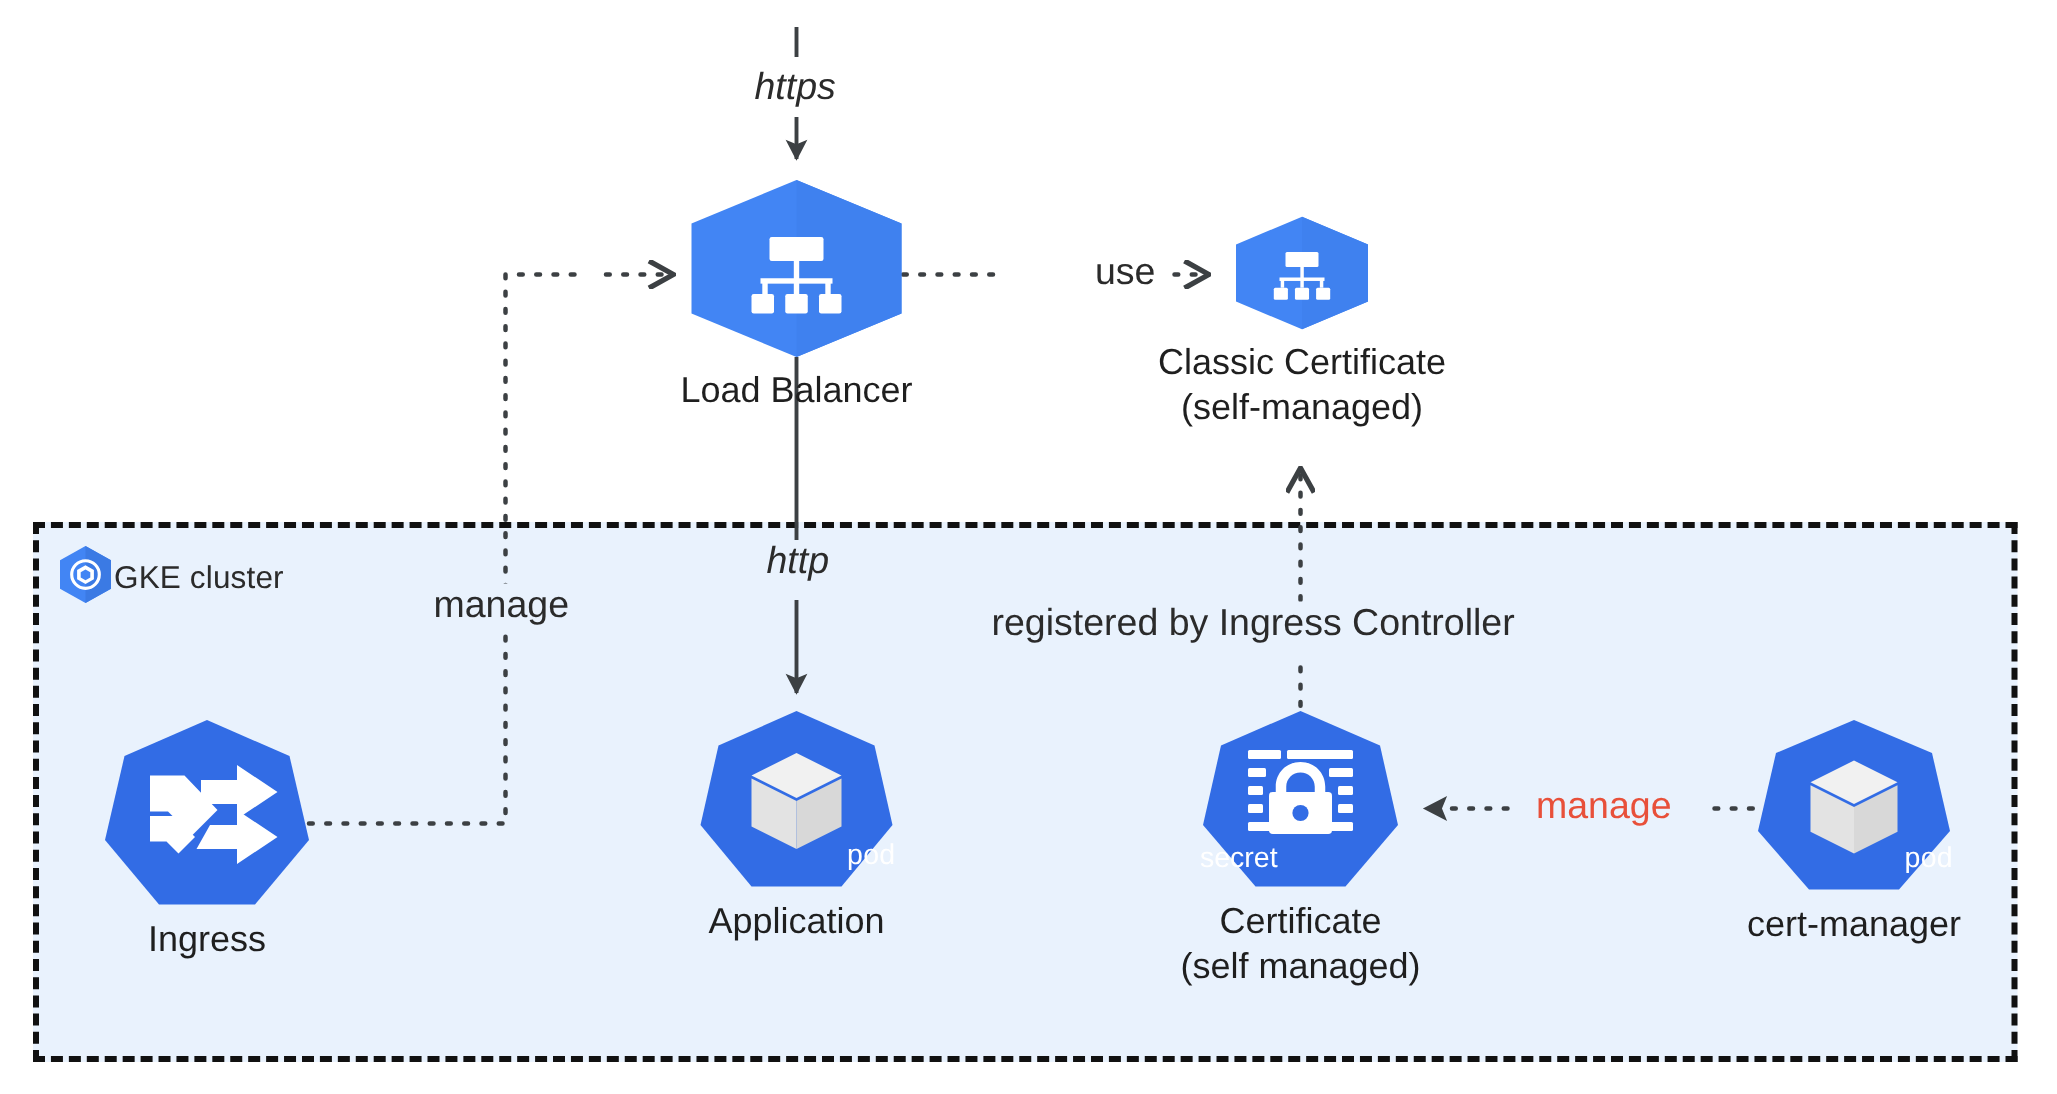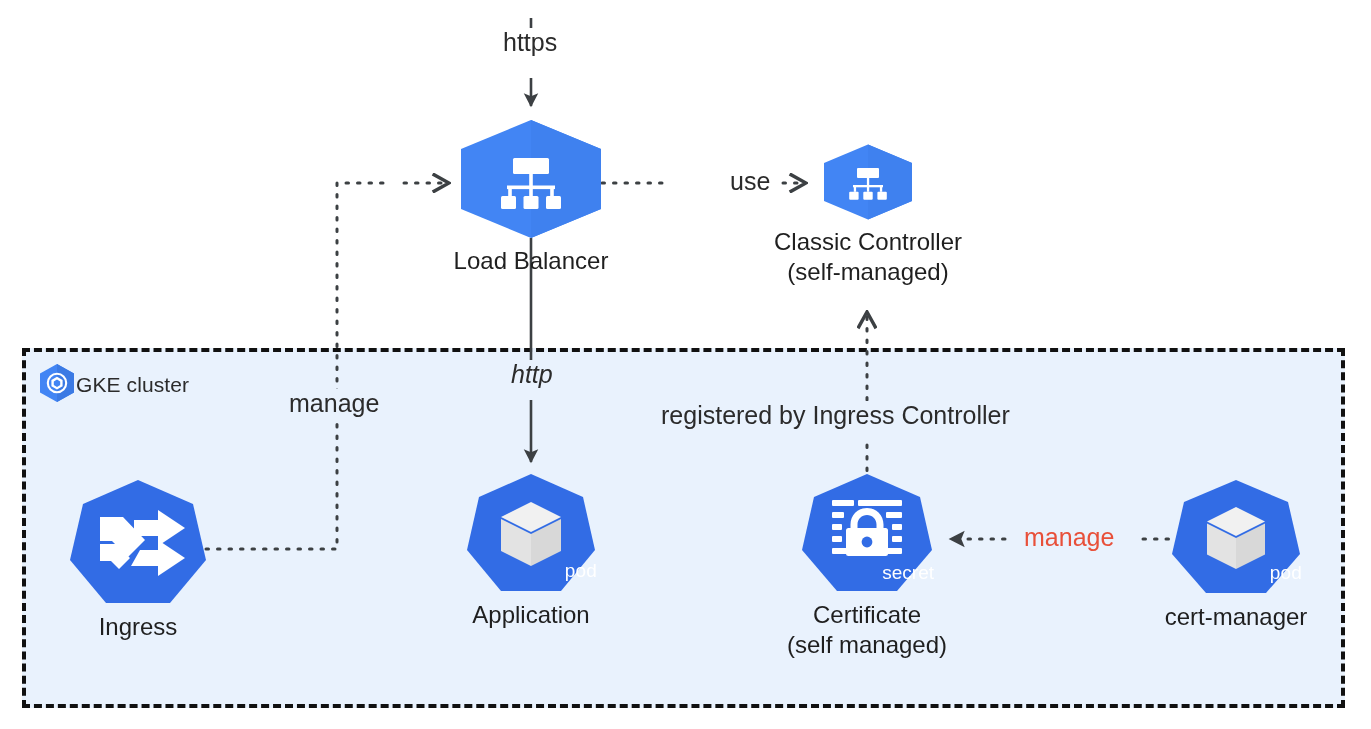--- a/index.html
+++ b/index.html
@@ -69,21 +69,21 @@
     text-align:right;
     color:#ffffff;
     font-size:19px;
     letter-spacing:.2px;
     pointer-events:none;
   }
   .secret-tag{
     position:absolute;
     left:0;right:0;
     bottom:10px;
-    text-align:right;
+    text-align:left;
     color:#ffffff;
     font-size:19px;
     pointer-events:none;
   }
 
   
   .edge-label{
     position:absolute;
     font-size:25px;
     color:#2b2b2b;
@@ -151,21 +151,21 @@
       <path d="M867,482 L867,436" stroke="#3c4043" stroke-width="3" stroke-dasharray="2.5 9" stroke-linecap="round" fill="none"></path>
       <path d="M867,400 L867,312" stroke="#3c4043" stroke-width="3" stroke-dasharray="2.5 9" stroke-linecap="round" fill="none" marker-end="url(#arrowChevron)"></path>
     </g>
 
     <g>
       <path d="M1180,539 L1135,539" stroke="#3c4043" stroke-width="3" stroke-dasharray="2.5 9" stroke-linecap="round" fill="none"></path>
       <path d="M1005,539 L950,539" stroke="#3c4043" stroke-width="3" stroke-dasharray="2.5 9" stroke-linecap="round" fill="none" marker-end="url(#arrowFilledRed)"></path>
     </g>
   </svg>
 
-  <div class="edge-label on-white" style="left:497px; top:28px;">https</div>
+  <div class="edge-label on-white" style="left:497px; top:44px;font-style:italic;">https</div>
 
   <div class="edge-label on-white" style="left:676px; top:167px;margin-left:48px;">use</div>
 
   <div class="edge-label on-cluster" style="left:281px; top:389px;">manage</div>
 
   <div class="edge-label on-cluster" style="left:503px; top:360px;font-style:italic;">http</div>
 
   <div class="edge-label on-cluster" style="left:653px; top:401px;">registered by Ingress Controller</div>
 
   <div class="edge-label on-cluster accent" style="left:1016px; top:523px;">manage</div>
@@ -203,21 +203,21 @@
           <rect x="33.8" y="43.2" width="2.3" height="5.6"></rect>
           <rect x="46.9" y="43.2" width="2.3" height="5.6"></rect>
           <rect x="59.9" y="43.2" width="2.3" height="5.6"></rect>
           <rect x="29.2" y="48.8" width="9.4" height="8" rx="1"></rect>
           <rect x="43.3" y="48.8" width="9.4" height="8" rx="1"></rect>
           <rect x="57.4" y="48.8" width="9.4" height="8" rx="1"></rect>
         </g>
       </svg>
     </div>
     <div class="caption">
-      <span>Classic Controller</span>
+      <span>Classic Certificate</span>
       <span class="sub">(self-managed)</span>
     </div>
   </div>
 
   <div class="node" style="left:68px; top:478px; width:140px;">
     <div class="shape">
       <svg width="140" height="128" viewBox="0 0 140 128">
         <polygon points="70,2 125,26 138,82 102,125 38,125 2,82 15,26" fill="#326ce5"></polygon>
         <g fill="#ffffff">
           <path d="M32,39 L55,39 L77,62 L60,79 L44,63 L32,63 L32,39 Z"></path>

